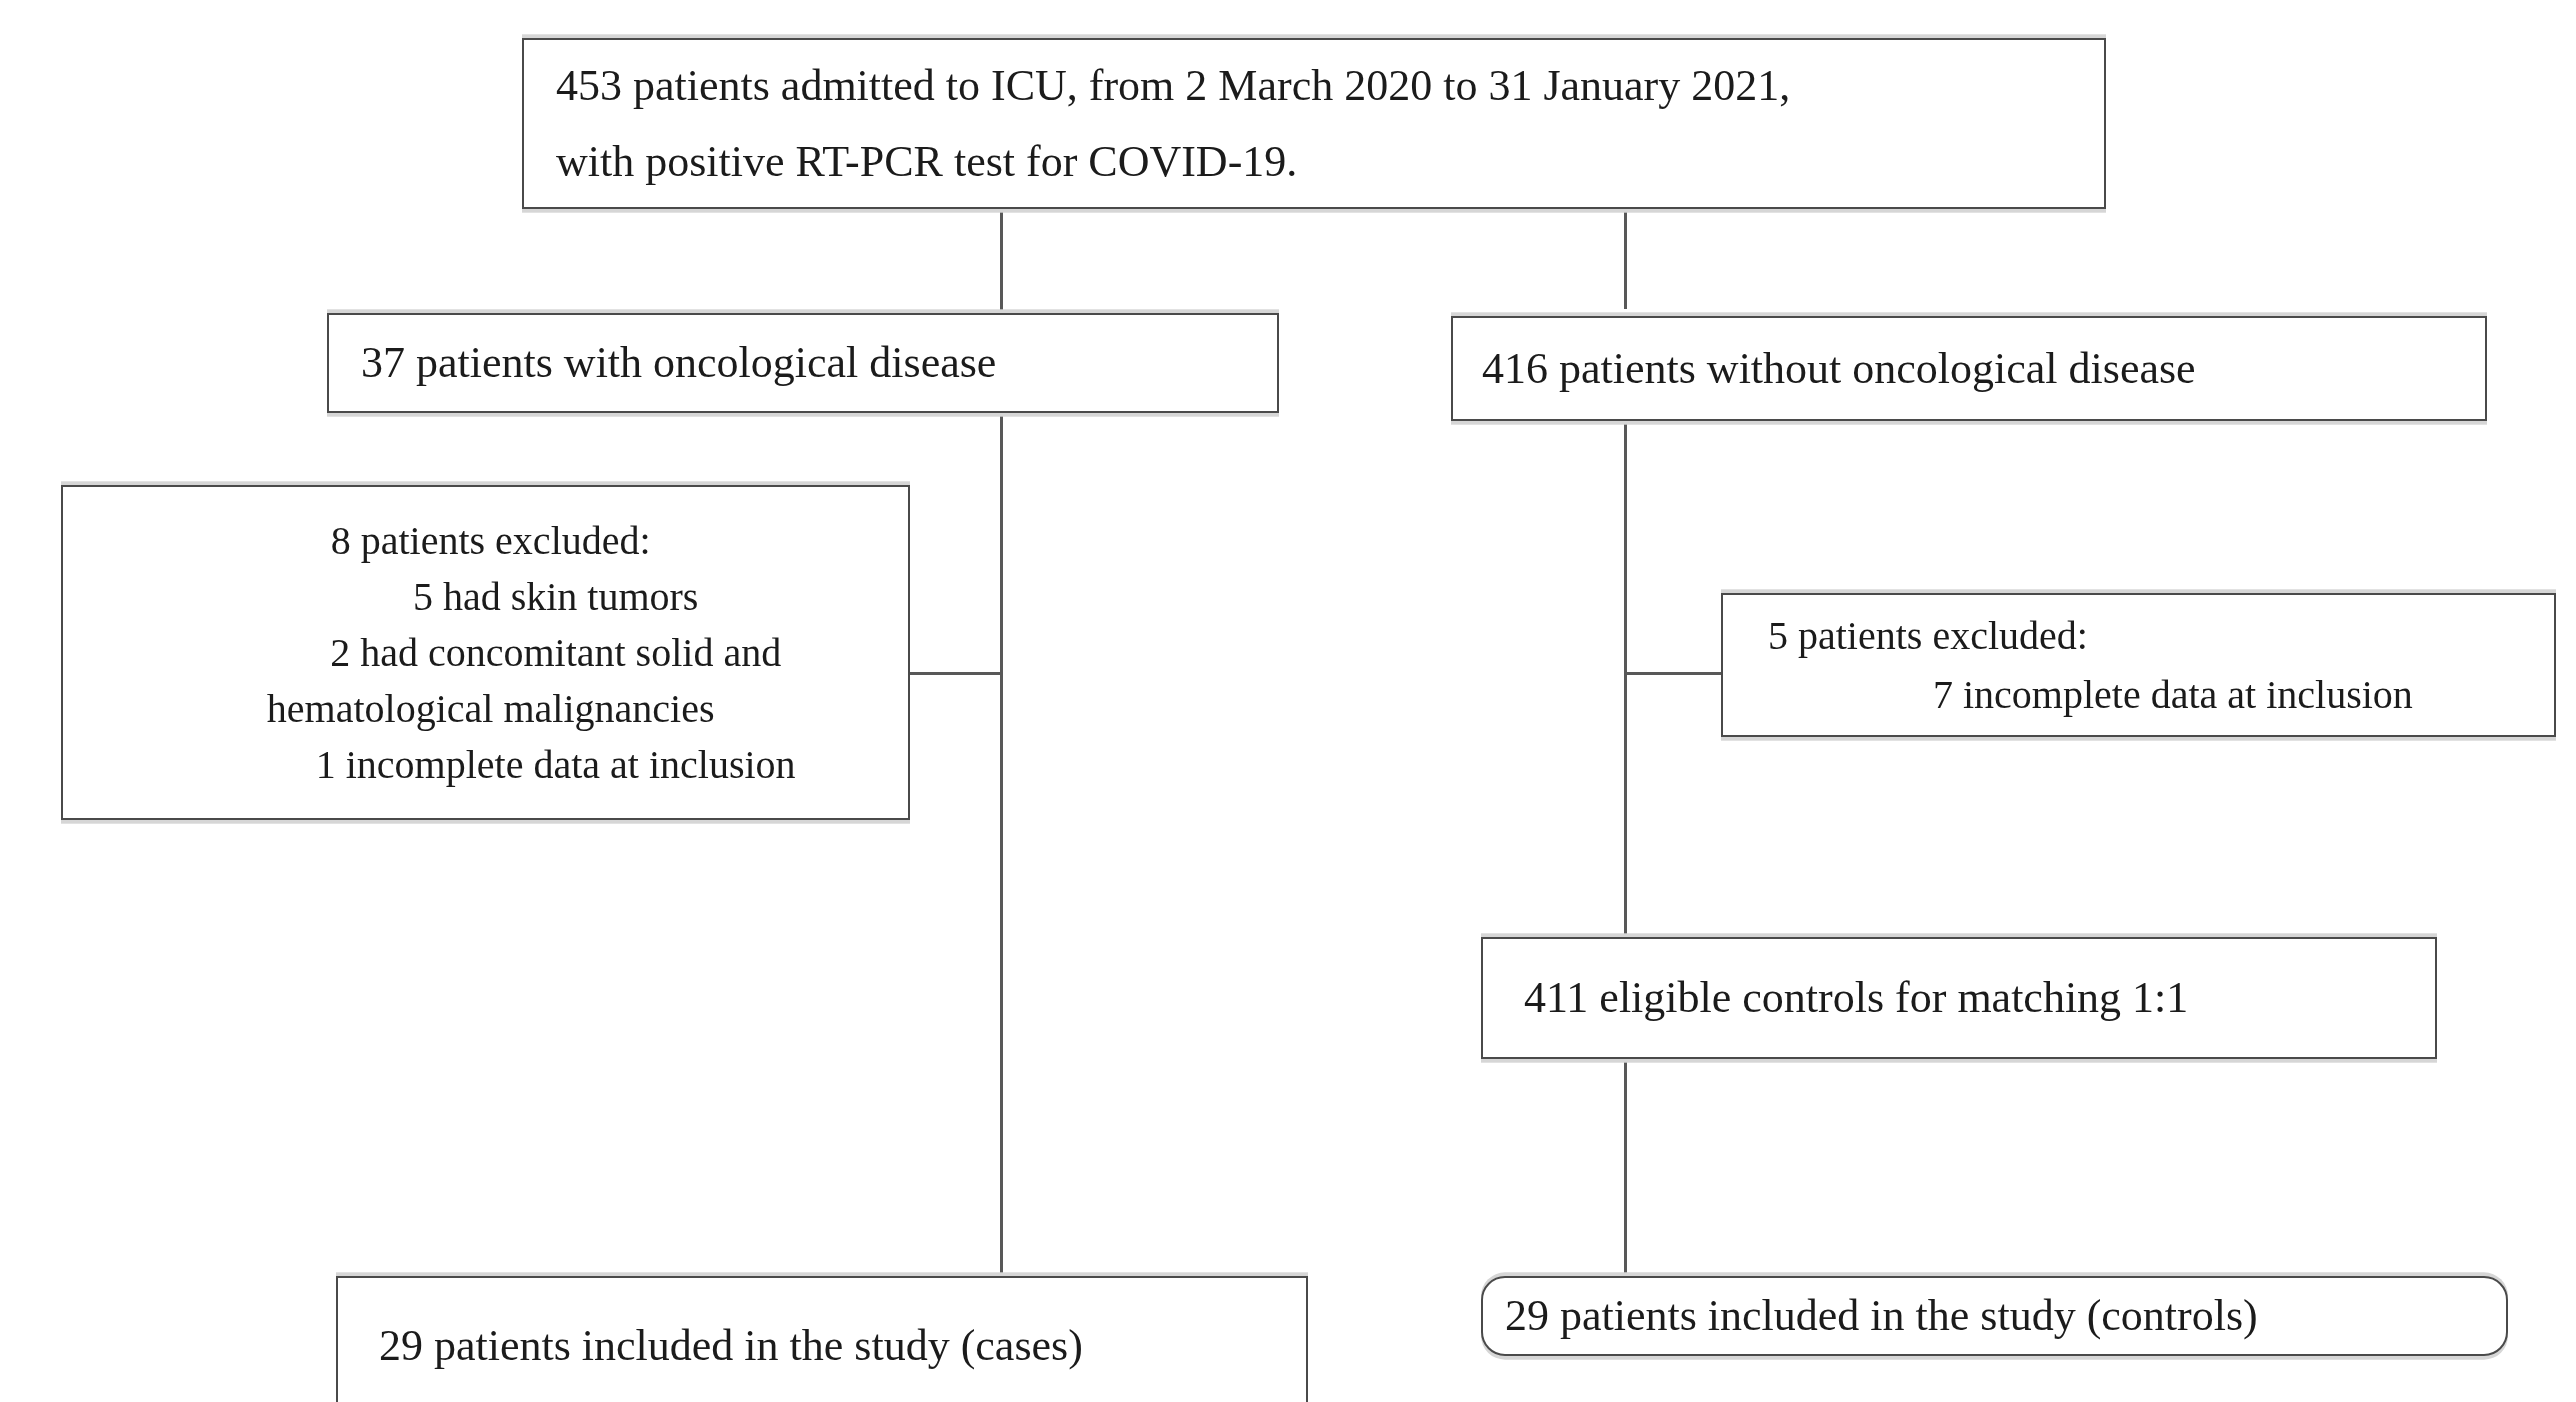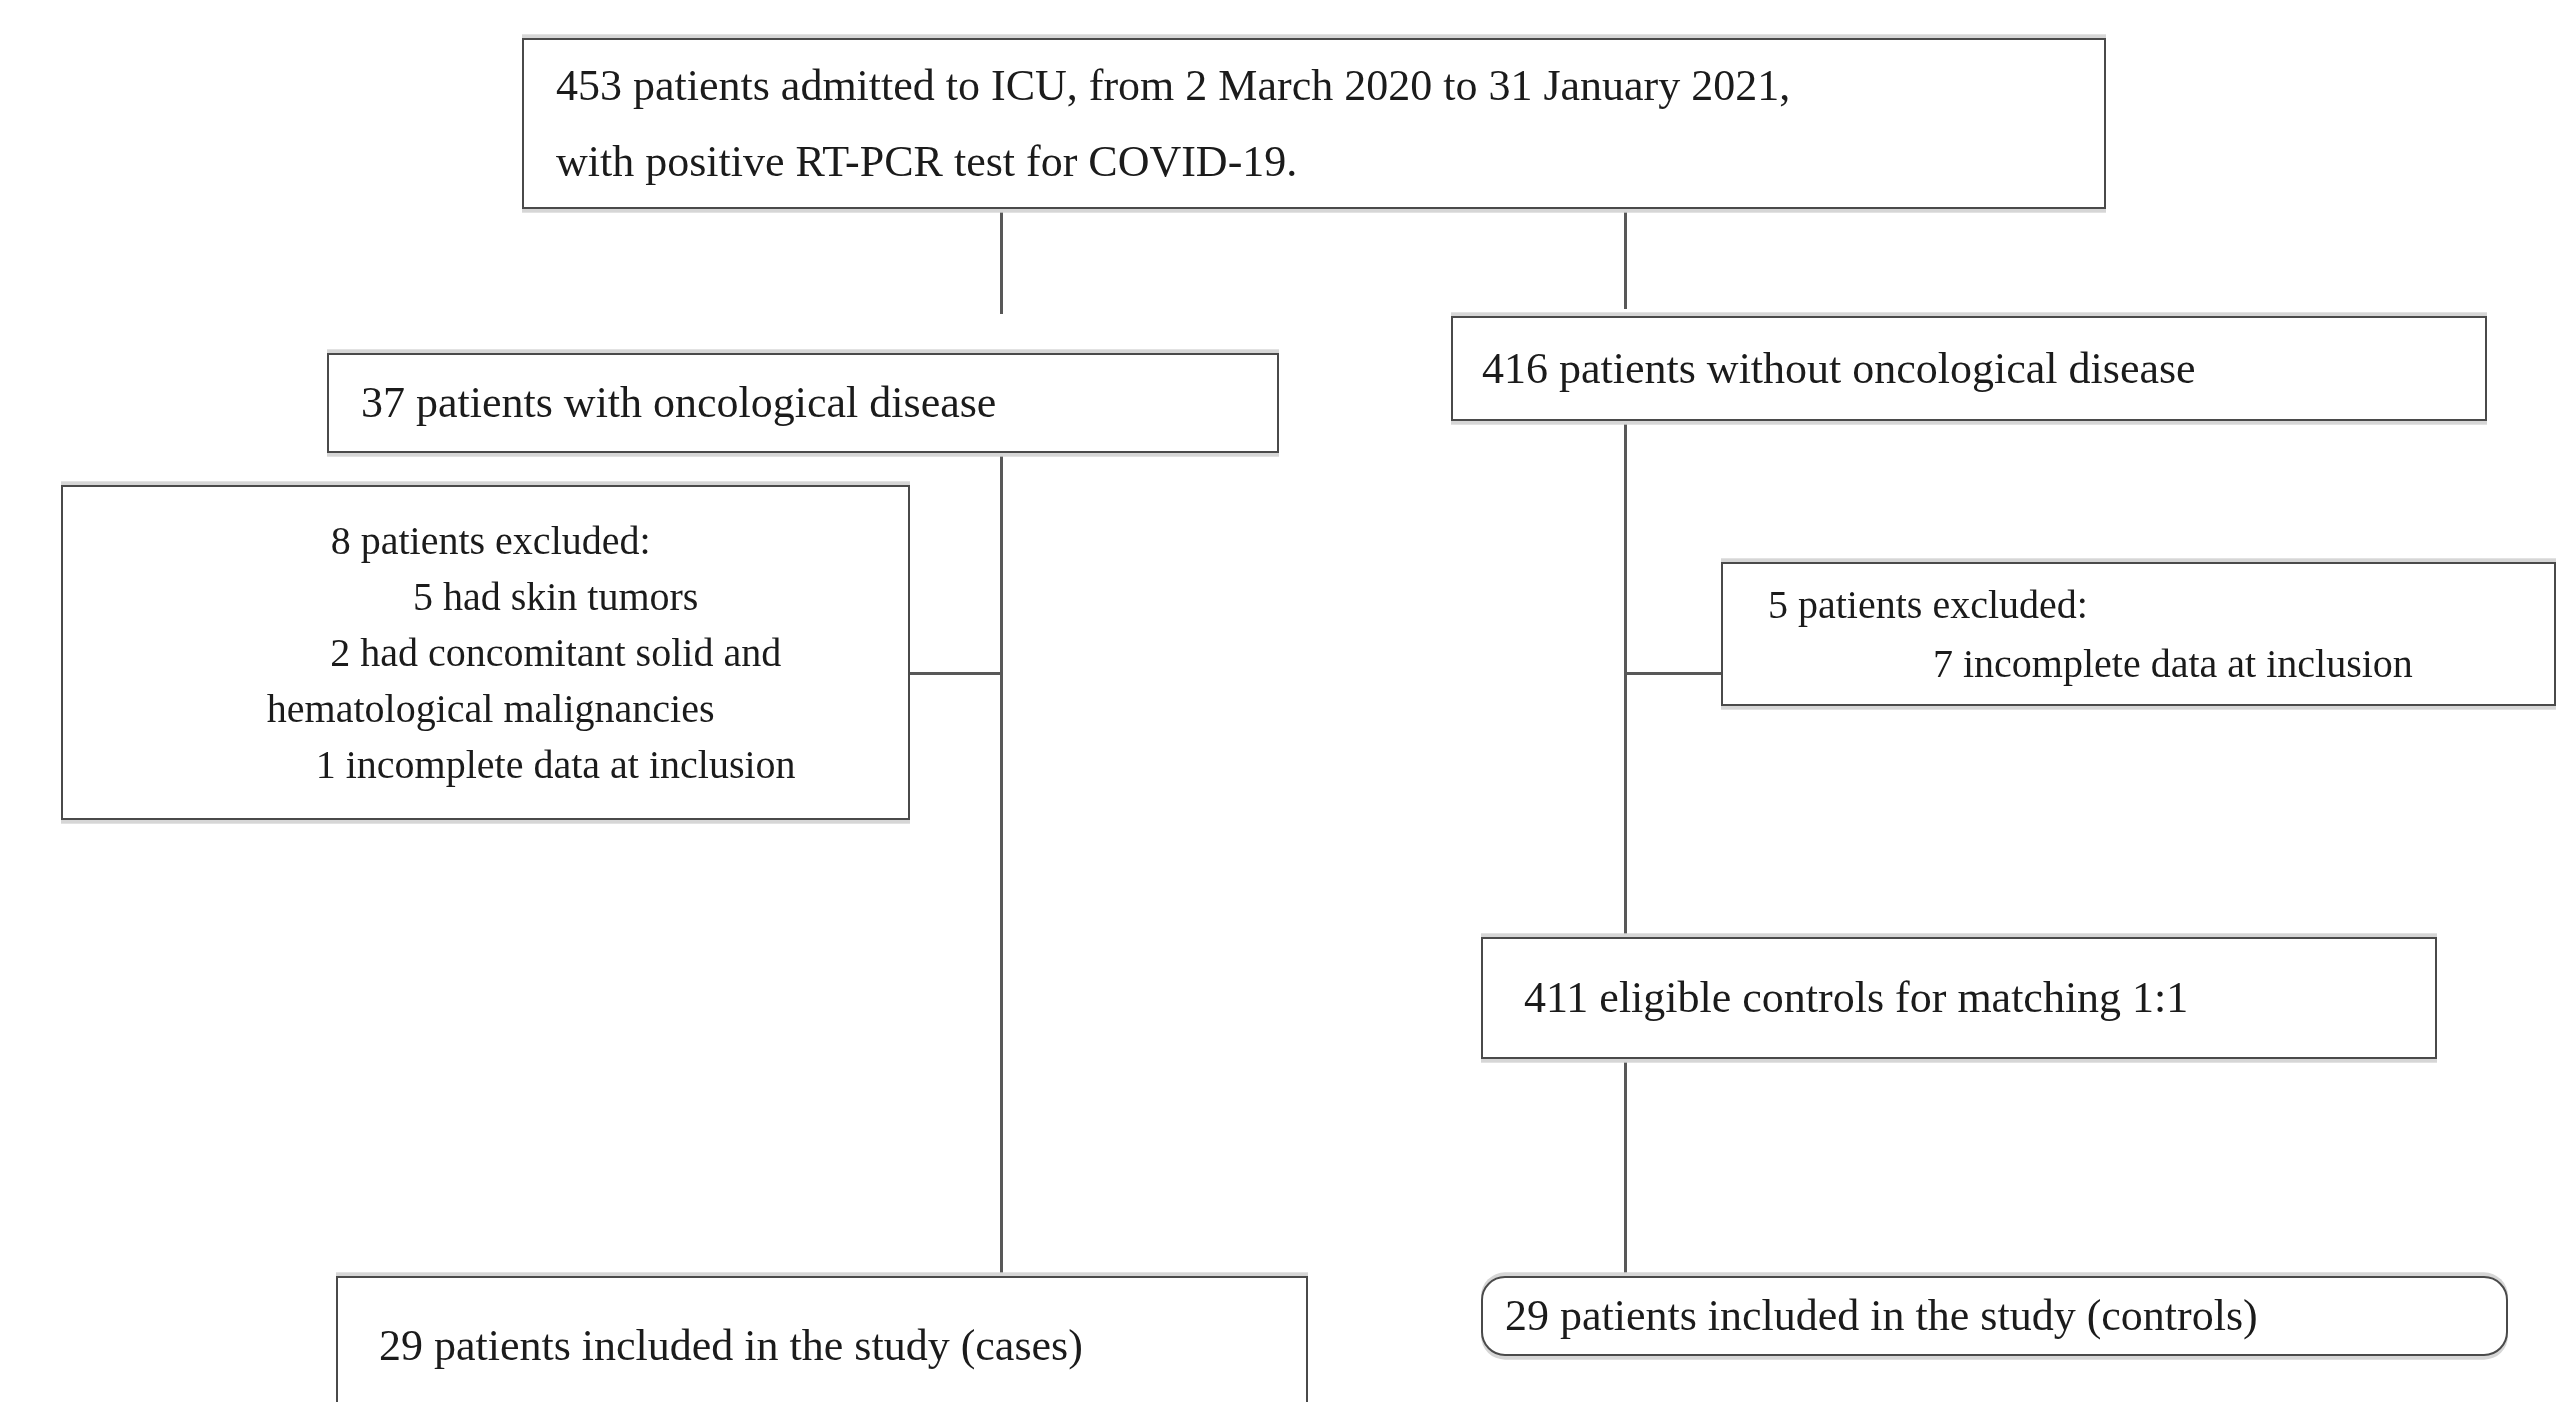--- a/index.html
+++ b/index.html
@@ -26,25 +26,25 @@
     justify-content: center;
     font-size: 44px;
     line-height: 1.35;
     box-shadow: 0 -3.7px 0 #d6d6d6, 0 3.7px 0 #d6d6d6;
   }
   .fbox .txtline {
     white-space: nowrap;
   }
   
   #box-source          { left: 522px;  top: 38px;   width: 1584px; height: 171px; padding-left: 32px; line-height: 76px; }
-  #box-onco            { left: 327px;  top: 313px;  width: 952px; height: 100px; padding-left: 32px; margin-top: 40px; }
+  #box-onco            { left: 327px;  top: 313px;  width: 952px; height: 100px; padding-left: 32px; }
   #box-non-onco        { left: 1451px; top: 316px;  width: 1036px; height: 105px; padding-left: 29px; }
   #box-excl-cases      { left: 61px;   top: 485px;  width: 849px; height: 335px; padding-left: 22px; padding-right: 11.7px;
                          font-size: 40px; line-height: 56px; justify-content: center; text-align: center; }
-  #box-excl-controls   { left: 1721px; top: 562px;  width: 835px; height: 144px; padding-left: 45px;
+  #box-excl-controls   { left: 1721px; top: 593px;  width: 835px; height: 144px; padding-left: 45px;
                          font-size: 40px; line-height: 59px; }
   #box-411             { left: 1481px; top: 937px; width: 956px; height: 122px; padding-left: 41px; }
   #box-cases           { left: 300px;  top: 1276px; width: 972px; height: 139px; padding-left: 41px; margin-left: 36px; }
   #box-controls        { left: 1481px; top: 1276px; width: 1027px; height: 80px; padding-left: 22px; border-radius: 24px; }
 
   #box-excl-cases .indent    { padding-left: 130px; }
   #box-excl-controls .indent { padding-left: 165px; }
   #box-excl-cases .txtline,
   #box-excl-controls .txtline { white-space: normal; }
 

